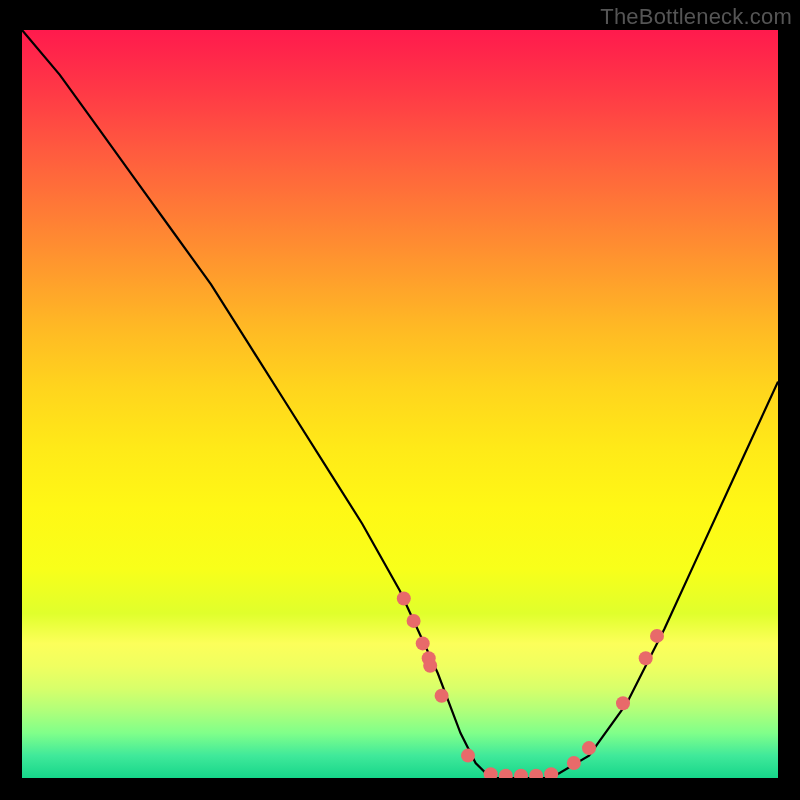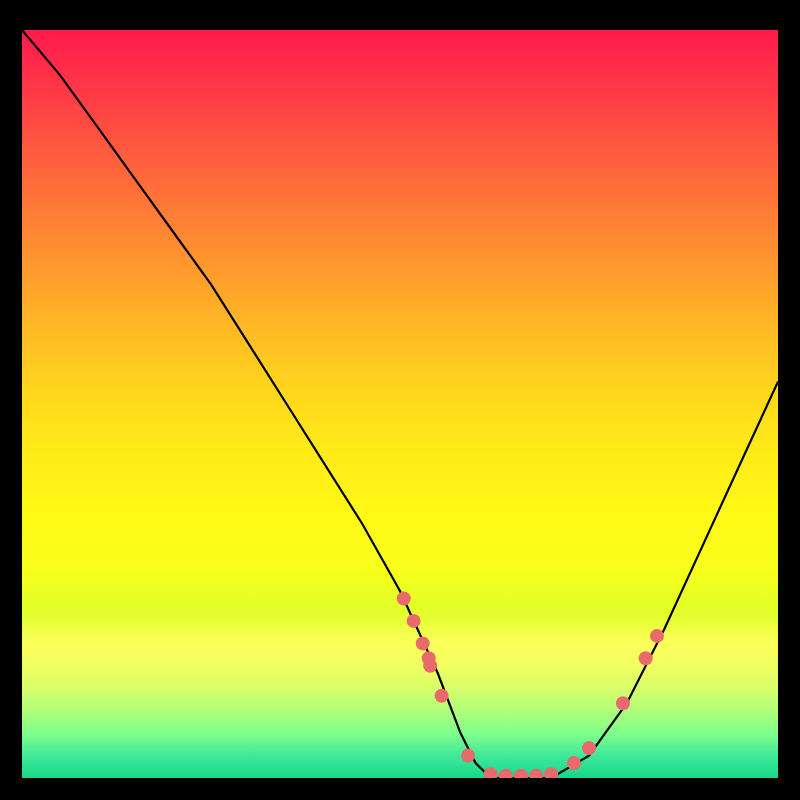--- a/index.html
+++ b/index.html
@@ -60,20 +60,21 @@
   }
   .dot {
     fill: #e86a6a;
     stroke: none;
   }
 </style>
 </head>
 <body>
 
 <div class="frame">
+  <div class="watermark">TheBottleneck.com</div>
   <div class="plot">
     <svg class="curve" viewBox="0 0 756 748" preserveAspectRatio="none">
       <path id="curve-path" d="M0.0 0.0 L37.8 44.9 L75.6 97.2 L113.4 149.6 L151.2 202.0 L189.0 254.3 L226.8 314.2 L264.6 374.0 L302.4 433.8 L340.2 493.7 L378.0 561.0 L415.8 643.3 L438.5 703.1 L453.6 733.0 L468.7 748.0 L491.4 748.0 L529.2 748.0 L567.0 725.6 L604.8 673.2 L642.6 598.4 L680.4 516.1 L718.2 433.8 L756.0 351.6"></path>
       <g id="marker-group">
           <circle class="dot" cx="381.8" cy="568.5" r="7"></circle>
           <circle class="dot" cx="391.6" cy="590.9" r="7"></circle>
           <circle class="dot" cx="400.7" cy="613.4" r="7"></circle>
           <circle class="dot" cx="406.7" cy="628.3" r="7"></circle>
           <circle class="dot" cx="408.2" cy="635.8" r="7"></circle>
           <circle class="dot" cx="419.6" cy="665.7" r="7"></circle>

